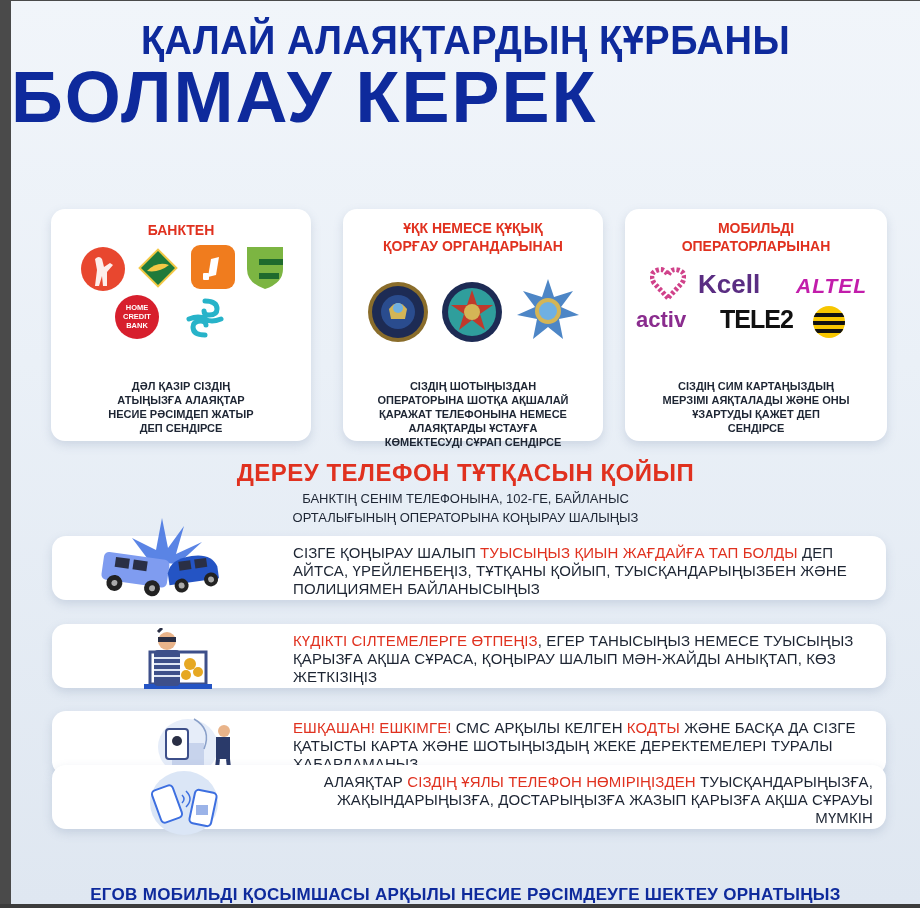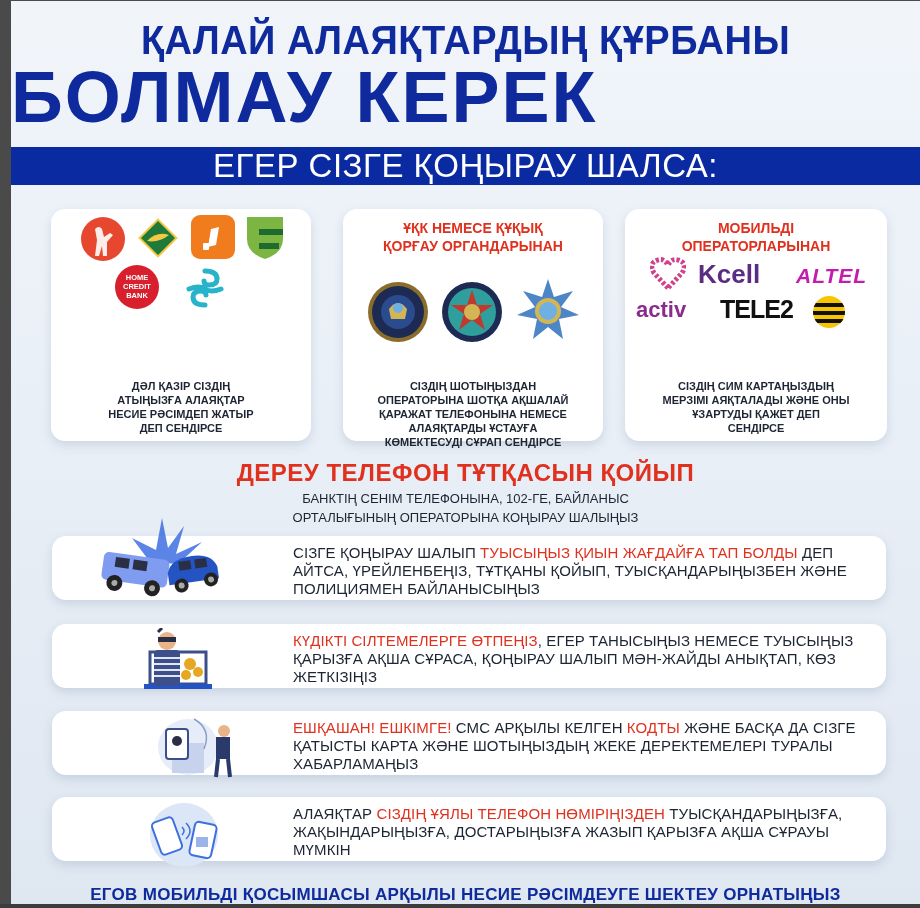--- a/index.html
+++ b/index.html
@@ -71,25 +71,25 @@
     }
   </style>
 </head>
 <body>
 
 <div class="poster">
 
   <div class="title-1">ҚАЛАЙ АЛАЯҚТАРДЫҢ ҚҰРБАНЫ</div>
   <div class="title-2">БОЛМАУ КЕРЕК</div>
 
-  <div class="banner">ЕГЕР СІЗГЕ ҚОҢЫРАУ ШАЛСА:</div>
 
   <div class="cards">
 
     <div class="card" style="left:0;">
+      <div class="card-title" style="margin-top:12px;">БАНКТЕН</div>
       <div class="logos" style="width:220px;height:100px;margin-top:6px;">
         <div class="logo" style="left:10px;top:2px;">
           <svg width="44" height="44" viewBox="0 0 44 44">
               <circle cx="22" cy="22" r="22" fill="#e8472f"></circle>
               <path d="M14 12 q4-4 7 0 l2 8 6-4 3 2-6 7 0 14-4 0-1-10-3 10-4 0 2-16z" fill="#fff" opacity="0.9"></path>
             </svg>
         </div>
         <div class="logo" style="left:64px;top:0;">
           <svg width="46" height="46" viewBox="0 0 46 46">
               <rect x="9" y="9" width="28" height="28" transform="rotate(45 23 23)" fill="#f3c845"></rect>
@@ -171,21 +171,21 @@
         <div>АЛАЯҚТАРДЫ ҰСТАУҒА</div>
         <div>КӨМЕКТЕСУДІ СҰРАП СЕНДІРСЕ</div>
       </div>
     </div>
 
     <div class="card" style="left:574px;width:262px;">
       <div class="card-title">
         <div>МОБИЛЬДІ</div>
         <div>ОПЕРАТОРЛАРЫНАН</div>
       </div>
-      <div class="logos" style="width:240px;height:80px;">
+      <div class="logos" style="width:240px;height:80px;margin-top:10px;">
         <div class="logo" style="left:14px;top:2px;">
           <svg width="36" height="34" viewBox="0 0 36 34">
               <path d="M18 31 L4 16 Q-2 6 8 3 Q14 1 18 8 Q22 1 28 3 Q38 6 32 16Z" fill="none" stroke="#d0428a" stroke-width="5" stroke-dasharray="3 2"></path>
             </svg>
         </div>
         <div class="logo" style="left:62px;top:4px;font-size:26px;color:#5a2d82;font-weight:700;">Kcell</div>
         <div class="logo" style="left:160px;top:9px;font-size:21px;color:#c21dab;font-weight:700;letter-spacing:1px;font-style:italic;">ALTEL</div>
         <div class="logo" style="left:0;top:42px;font-size:22px;color:#8a2c8e;font-weight:700;">activ</div>
         <div class="logo" style="left:84px;top:40px;font-size:25px;color:#111;font-weight:700;letter-spacing:-1px;">TELE2</div>
         <div class="logo" style="left:176px;top:40px;">
@@ -279,21 +279,21 @@
         <circle cx="132" cy="16" r="6" fill="#e9b48a"></circle>
         <rect x="124" y="22" width="14" height="22" fill="#2a3a6a"></rect>
         <path d="M126 44 l-2 18 M136 44 l2 18" stroke="#2a3a6a" stroke-width="4"></path>
       </svg>
     </div>
     <div class="row-text">
       <span class="red">ЕШҚАШАН! ЕШКІМГЕ!</span><span> СМС АРҚЫЛЫ КЕЛГЕН </span><span class="red">КОДТЫ</span><span> ЖӘНЕ БАСҚА ДА СІЗГЕ ҚАТЫСТЫ КАРТА ЖӘНЕ ШОТЫҢЫЗДЫҢ ЖЕКЕ ДЕРЕКТЕМЕЛЕРІ ТУРАЛЫ ХАБАРЛАМАҢЫЗ</span>
     </div>
   </div>
 
-  <div class="row" style="top:796px;">
+  <div class="row" style="top:764px;text-align:right;">
     <div class="row-icon">
       <svg width="140" height="70" viewBox="0 0 140 70">
         <ellipse cx="92" cy="34" rx="34" ry="32" fill="#dbe6f6"></ellipse>
         <rect x="64" y="18" width="22" height="34" rx="4" transform="rotate(-20 75 35)" fill="#fff" stroke="#3d6fe0" stroke-width="2"></rect>
         <rect x="100" y="22" width="22" height="34" rx="4" transform="rotate(12 111 39)" fill="#fff" stroke="#3d6fe0" stroke-width="2"></rect>
         <path d="M90 26 q4 4 0 8 M94 22 q8 8 0 16" stroke="#3d6fe0" stroke-width="1.5" fill="none"></path>
         <rect x="104" y="36" width="12" height="10" fill="#9bb3e8"></rect>
       </svg>
     </div>
     <div class="row-text">

